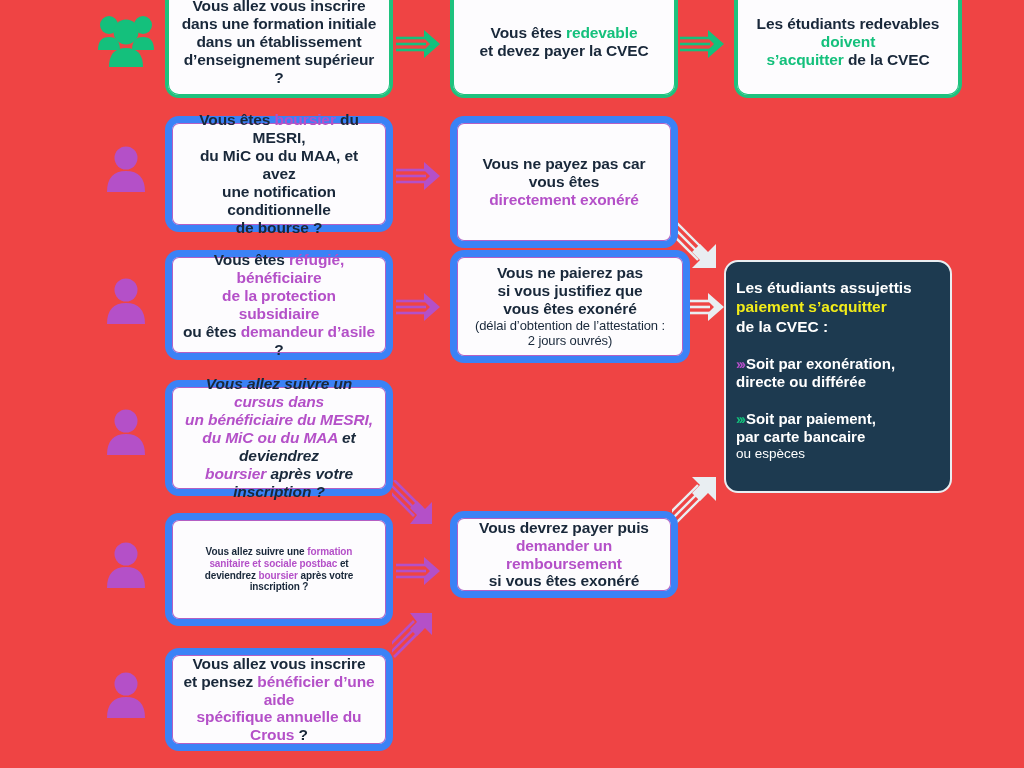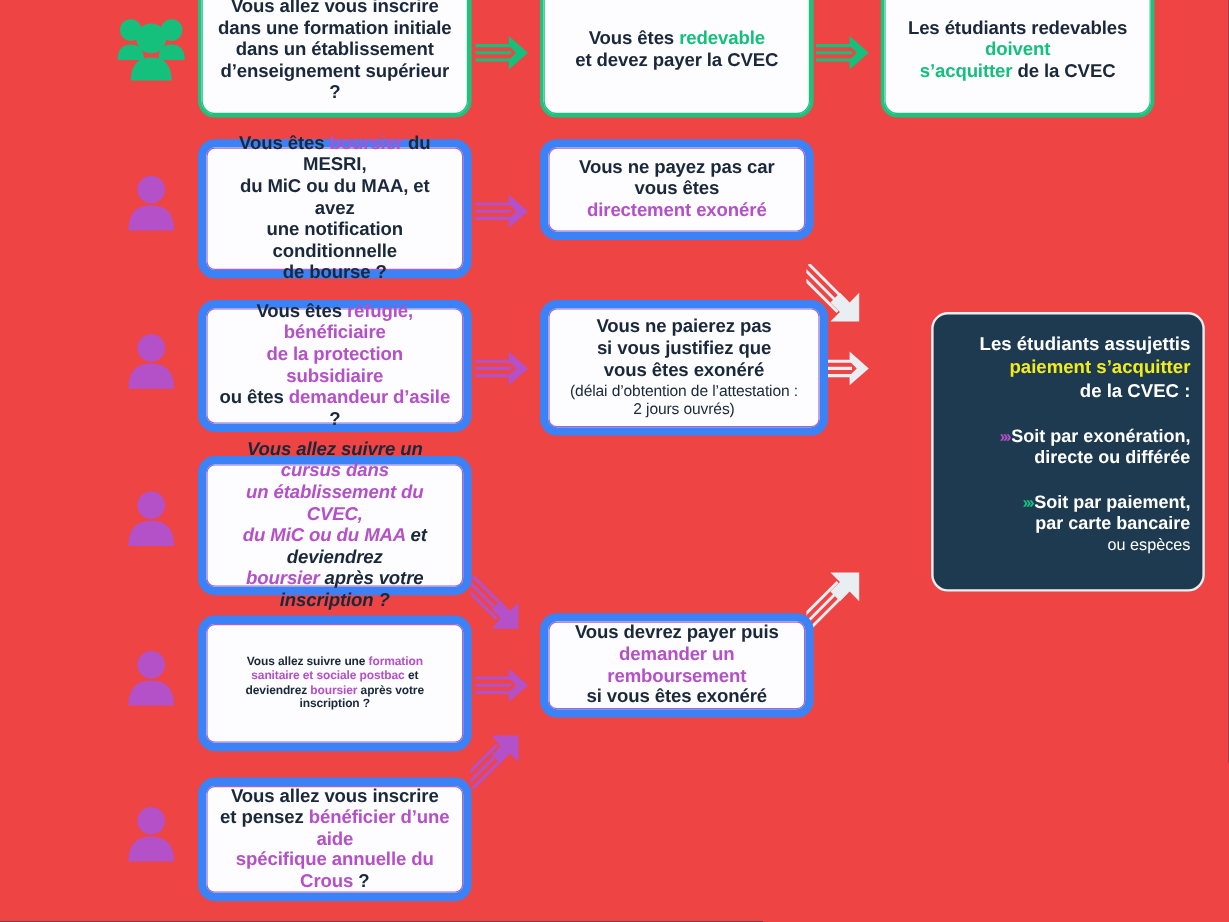--- a/index.html
+++ b/index.html
@@ -42,27 +42,27 @@
     display:block;
     font-weight: normal;
     font-size: 13px;
     line-height: 1.15;
     margin-top: 1px;
   }
 
   
   .final {
     position: absolute;
-    left: 776px; top: 260px;
+    left: 724px; top: 260px;
     width: 228px; height: 233px;
     background: #1d3a50;
     border: 2px solid #e9eef2;
     border-radius: 14px;
     color: #ffffff;
-    text-align: right;
+    text-align: left;
     padding: 16px 10px 10px;
   }
   .final .head {
     font-weight: bold; font-size: 15.5px; line-height: 1.25;
   }
   .final .bullet {
     font-weight: bold; font-size: 15px; line-height: 1.22;
   }
   .final .b1 { margin-top: 19px; }
   .final .b2 { margin-top: 18px; }
@@ -246,21 +246,21 @@
   <div class="card purple" style="left:165px; top:250px; width:228px; height:110px; font-size:15.5px;" id="q3">
       <span class="txt">
         <span style="display: block;"><span>Vous êtes </span><span class="hl-purple">réfugié, bénéficiaire</span></span>
         <span style="display: block;"><span class="hl-purple">de la protection subsidiaire</span></span>
         <span style="display: block;"><span>ou êtes </span><span class="hl-purple">demandeur d’asile</span><span> ?</span></span>
       </span>
     </div>
   <div class="card purple" style="left:165px; top:380px; width:228px; height:116px; font-size:15.5px;font-style:italic;" id="q4">
       <span class="txt">
         <span style="display: block;"><span>Vous allez suivre un </span><span class="hl-purple">cursus dans</span></span>
-        <span style="display: block;"><span class="hl-purple">un établissement du CVEC,</span></span>
+        <span style="display: block;"><span class="hl-purple">un bénéficiaire du MESRI,</span></span>
         <span style="display: block;"><span class="hl-purple">du MiC ou du MAA</span><span> et deviendrez</span></span>
         <span style="display: block;"><span class="hl-purple">boursier</span><span> après votre inscription ?</span></span>
       </span>
     </div>
   <div class="card purple" style="left:165px; top:513px; width:228px; height:113px; font-size:10px;" id="q5">
       <span class="txt">
         <span style="display: block;"><span>Vous allez suivre une </span><span class="hl-purple">formation</span></span>
         <span style="display: block;"><span class="hl-purple">sanitaire et sociale postbac</span><span> et</span></span>
         <span style="display: block;"><span>deviendrez </span><span class="hl-purple">boursier</span><span> après votre</span></span>
         <span style="display: block;"><span>inscription ?</span></span>
@@ -273,21 +273,21 @@
         <span style="display: block;"><span class="hl-purple">spécifique annuelle du Crous</span><span> ?</span></span>
       </span>
     </div>
 
   <div class="card green" style="left:450px; top:-14px;  width:228px; height:112px; font-size:15.5px;" id="a1">
       <span class="txt">
         <span style="display: block;"><span>Vous êtes </span><span class="hl-green">redevable</span></span>
         <span style="display: block;"><span>et devez payer la CVEC</span></span>
       </span>
     </div>
-  <div class="card purple" style="left:450px; top:116px; width:228px; height:84px; font-size:15.5px;" id="a2">
+  <div class="card purple" style="left:450px; top:116px; width:228px; height:132px; font-size:15.5px;" id="a2">
       <span class="txt">
         <span style="display: block;"><span>Vous ne payez pas car vous êtes</span></span>
         <span style="display: block;"><span class="hl-purple">directement exonéré</span></span>
       </span>
     </div>
   <div class="card purple" style="left:450px; top:250px; width:240px; height:113px; font-size:15.5px;" id="a3">
       <span class="txt">
         <span style="display: block;"><span>Vous ne paierez pas</span></span>
         <span style="display: block;"><span>si vous justifiez que</span></span>
         <span style="display: block;"><span>vous êtes exonéré</span></span>

